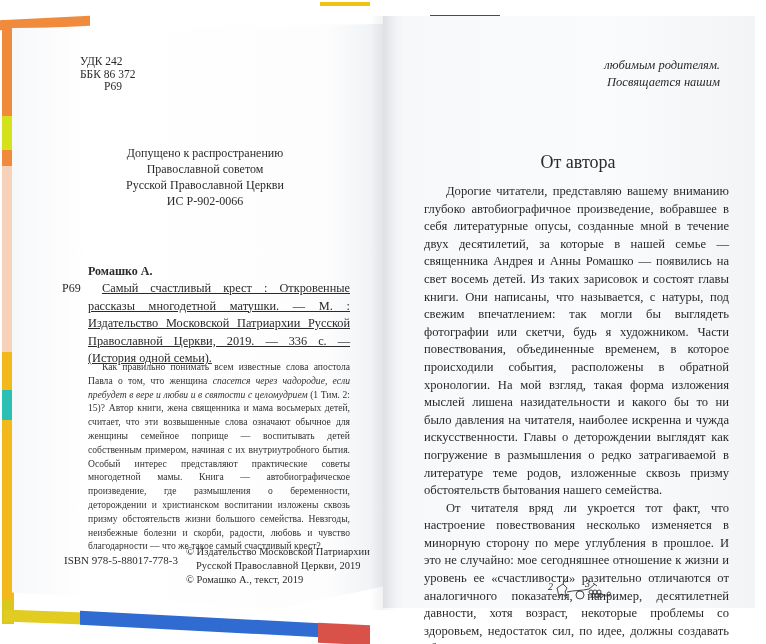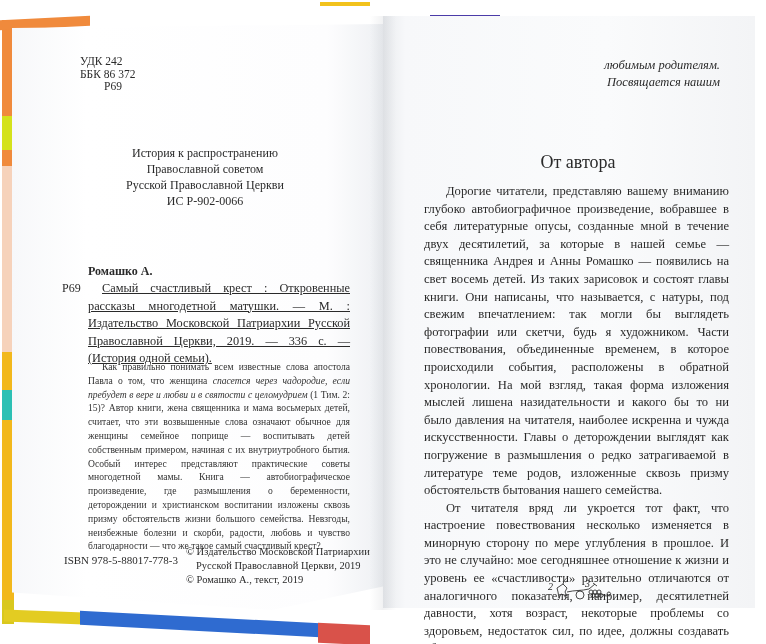--- a/index.html
+++ b/index.html
@@ -92,21 +92,21 @@
 <div class="page-right-edge"></div>
 <div class="gutter-shadow"></div>
 
 <div class="abs udk">
   <div>УДК 242</div>
   <div>ББК 86 372</div>
   <div class="p69">Р69</div>
 </div>
 
 <div class="abs approved">
-  <div>История к распространению</div>
+  <div>Допущено к распространению</div>
   <div>Православной советом</div>
   <div>Русской Православной Церкви</div>
   <div>ИС Р-902-0066</div>
 </div>
 
 <div class="abs author">Ромашко А.</div>
 <div class="abs p69-code">Р69</div>
 <div class="abs biblio">Самый счастливый крест : Откровенные рассказы многодетной матушки. — М. : Издательство Московской Патриархии Русской Православной Церкви, 2019. — 336 с. — (История одной семьи).</div>
 
 <div class="abs annot"><span>Как правильно понимать всем известные слова апостола Павла о том, что женщина </span><i>спасется через чадородие, если пребудет в вере и любви и в святости с целомудрием</i><span> (1 Тим. 2: 15)? Автор книги, жена священника и мама восьмерых детей, считает, что эти возвышенные слова означают обычное для женщины семейное поприще — воспитывать детей собственным примером, начиная с их внутриутробного бытия. Особый интерес представляют практические советы многодетной мамы. Книга — автобиографическое произведение, где размышления о беременности, деторождении и христианском воспитании изложены сквозь призму обстоятельств жизни большого семейства. Невзгоды, неизбежные болезни и скорби, радости, любовь и чувство благодарности — что же такое самый счастливый крест?</span></div>

